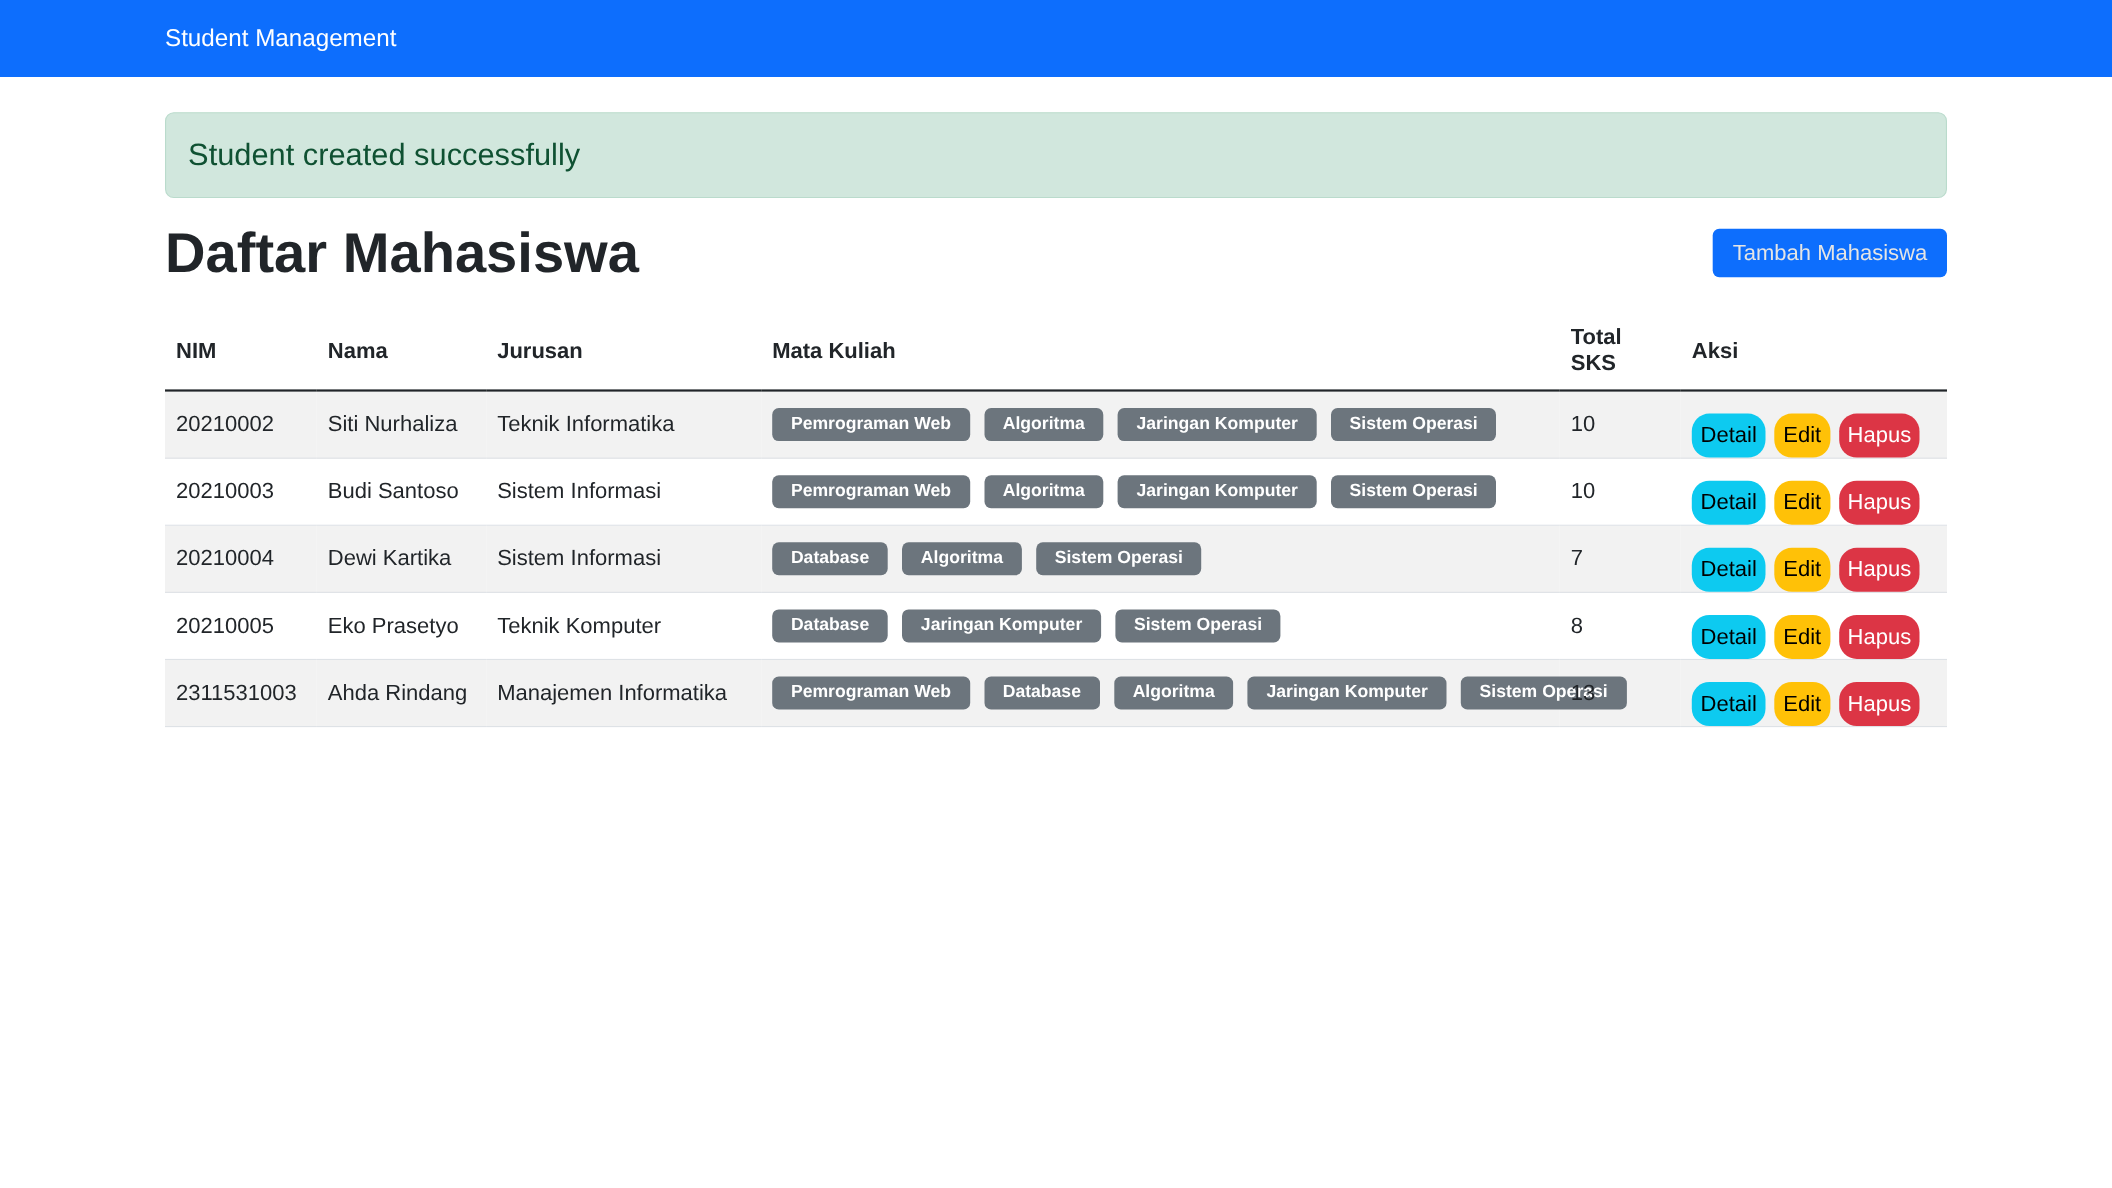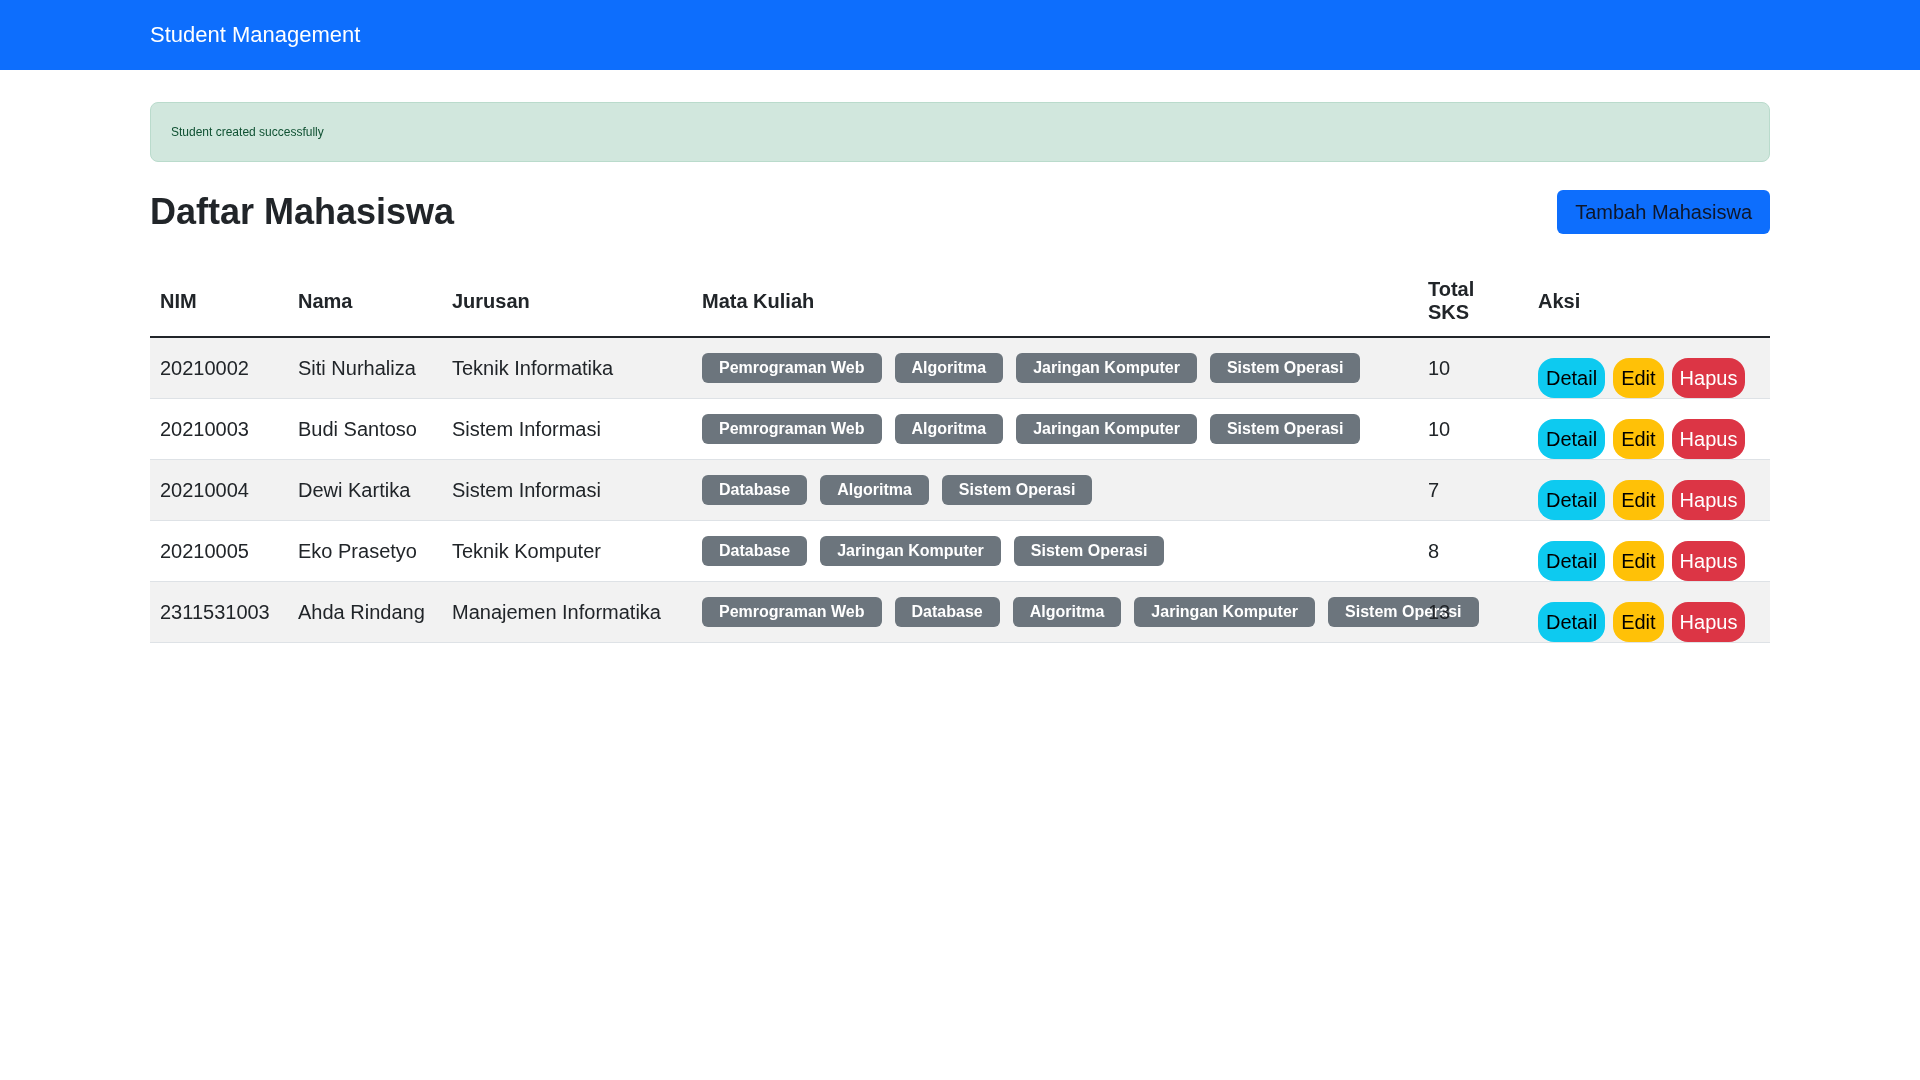--- a/index.html
+++ b/index.html
@@ -16,33 +16,33 @@
   .navbar-inner { width: 1620px; margin: 0 auto; }
   .brand { color: #fff; font-size: 22px; text-decoration: none; cursor: pointer; margin-top: 20px; }
   .container { width: 1620px; margin: 0 auto; }
   .alert {
     margin-top: 32px;
     background: var(--alert-bg, #d1e7dd);
     border: 1px solid var(--alert-border, #badbcc);
     color: var(--alert-text, #0f5132);
     border-radius: 8px;
     padding: 22px 20px;
-    font-size: 12px;
+    font-size: 28px;
   }
   .page-header {
     margin-top: 26px;
     display: flex; align-items: center; justify-content: space-between;
   }
-  h1 { font-size: 36px; font-weight: 700; line-height: 48px; }
+  h1 { font-size: 51px; font-weight: 700; line-height: 48px; }
   .btn {
     border: none; border-radius: 6px; font-family: inherit; cursor: pointer;
     line-height: 1.2; display: inline-block;
   }
   .btn-primary {
-    background: var(--primary, #0d6efd); color: #0f172a;
+    background: var(--primary, #0d6efd); color: #e5e5e5;
     font-size: 20px; padding: 10px 18px;
   }
   table { margin-top: 30px; width: 100%; border-collapse: collapse; table-layout: fixed; }
   col.c-nim { width: 138px; } col.c-nama { width: 154px; } col.c-jurusan { width: 250px; }
   col.c-mk { width: 726px; } col.c-sks { width: 110px; } col.c-aksi { width: 242px; }
   th {
     text-align: left; font-weight: 700; font-size: 20px;
     padding: 12px 8px 12px 10px;
     border-bottom: 2px solid #212529;
   }

